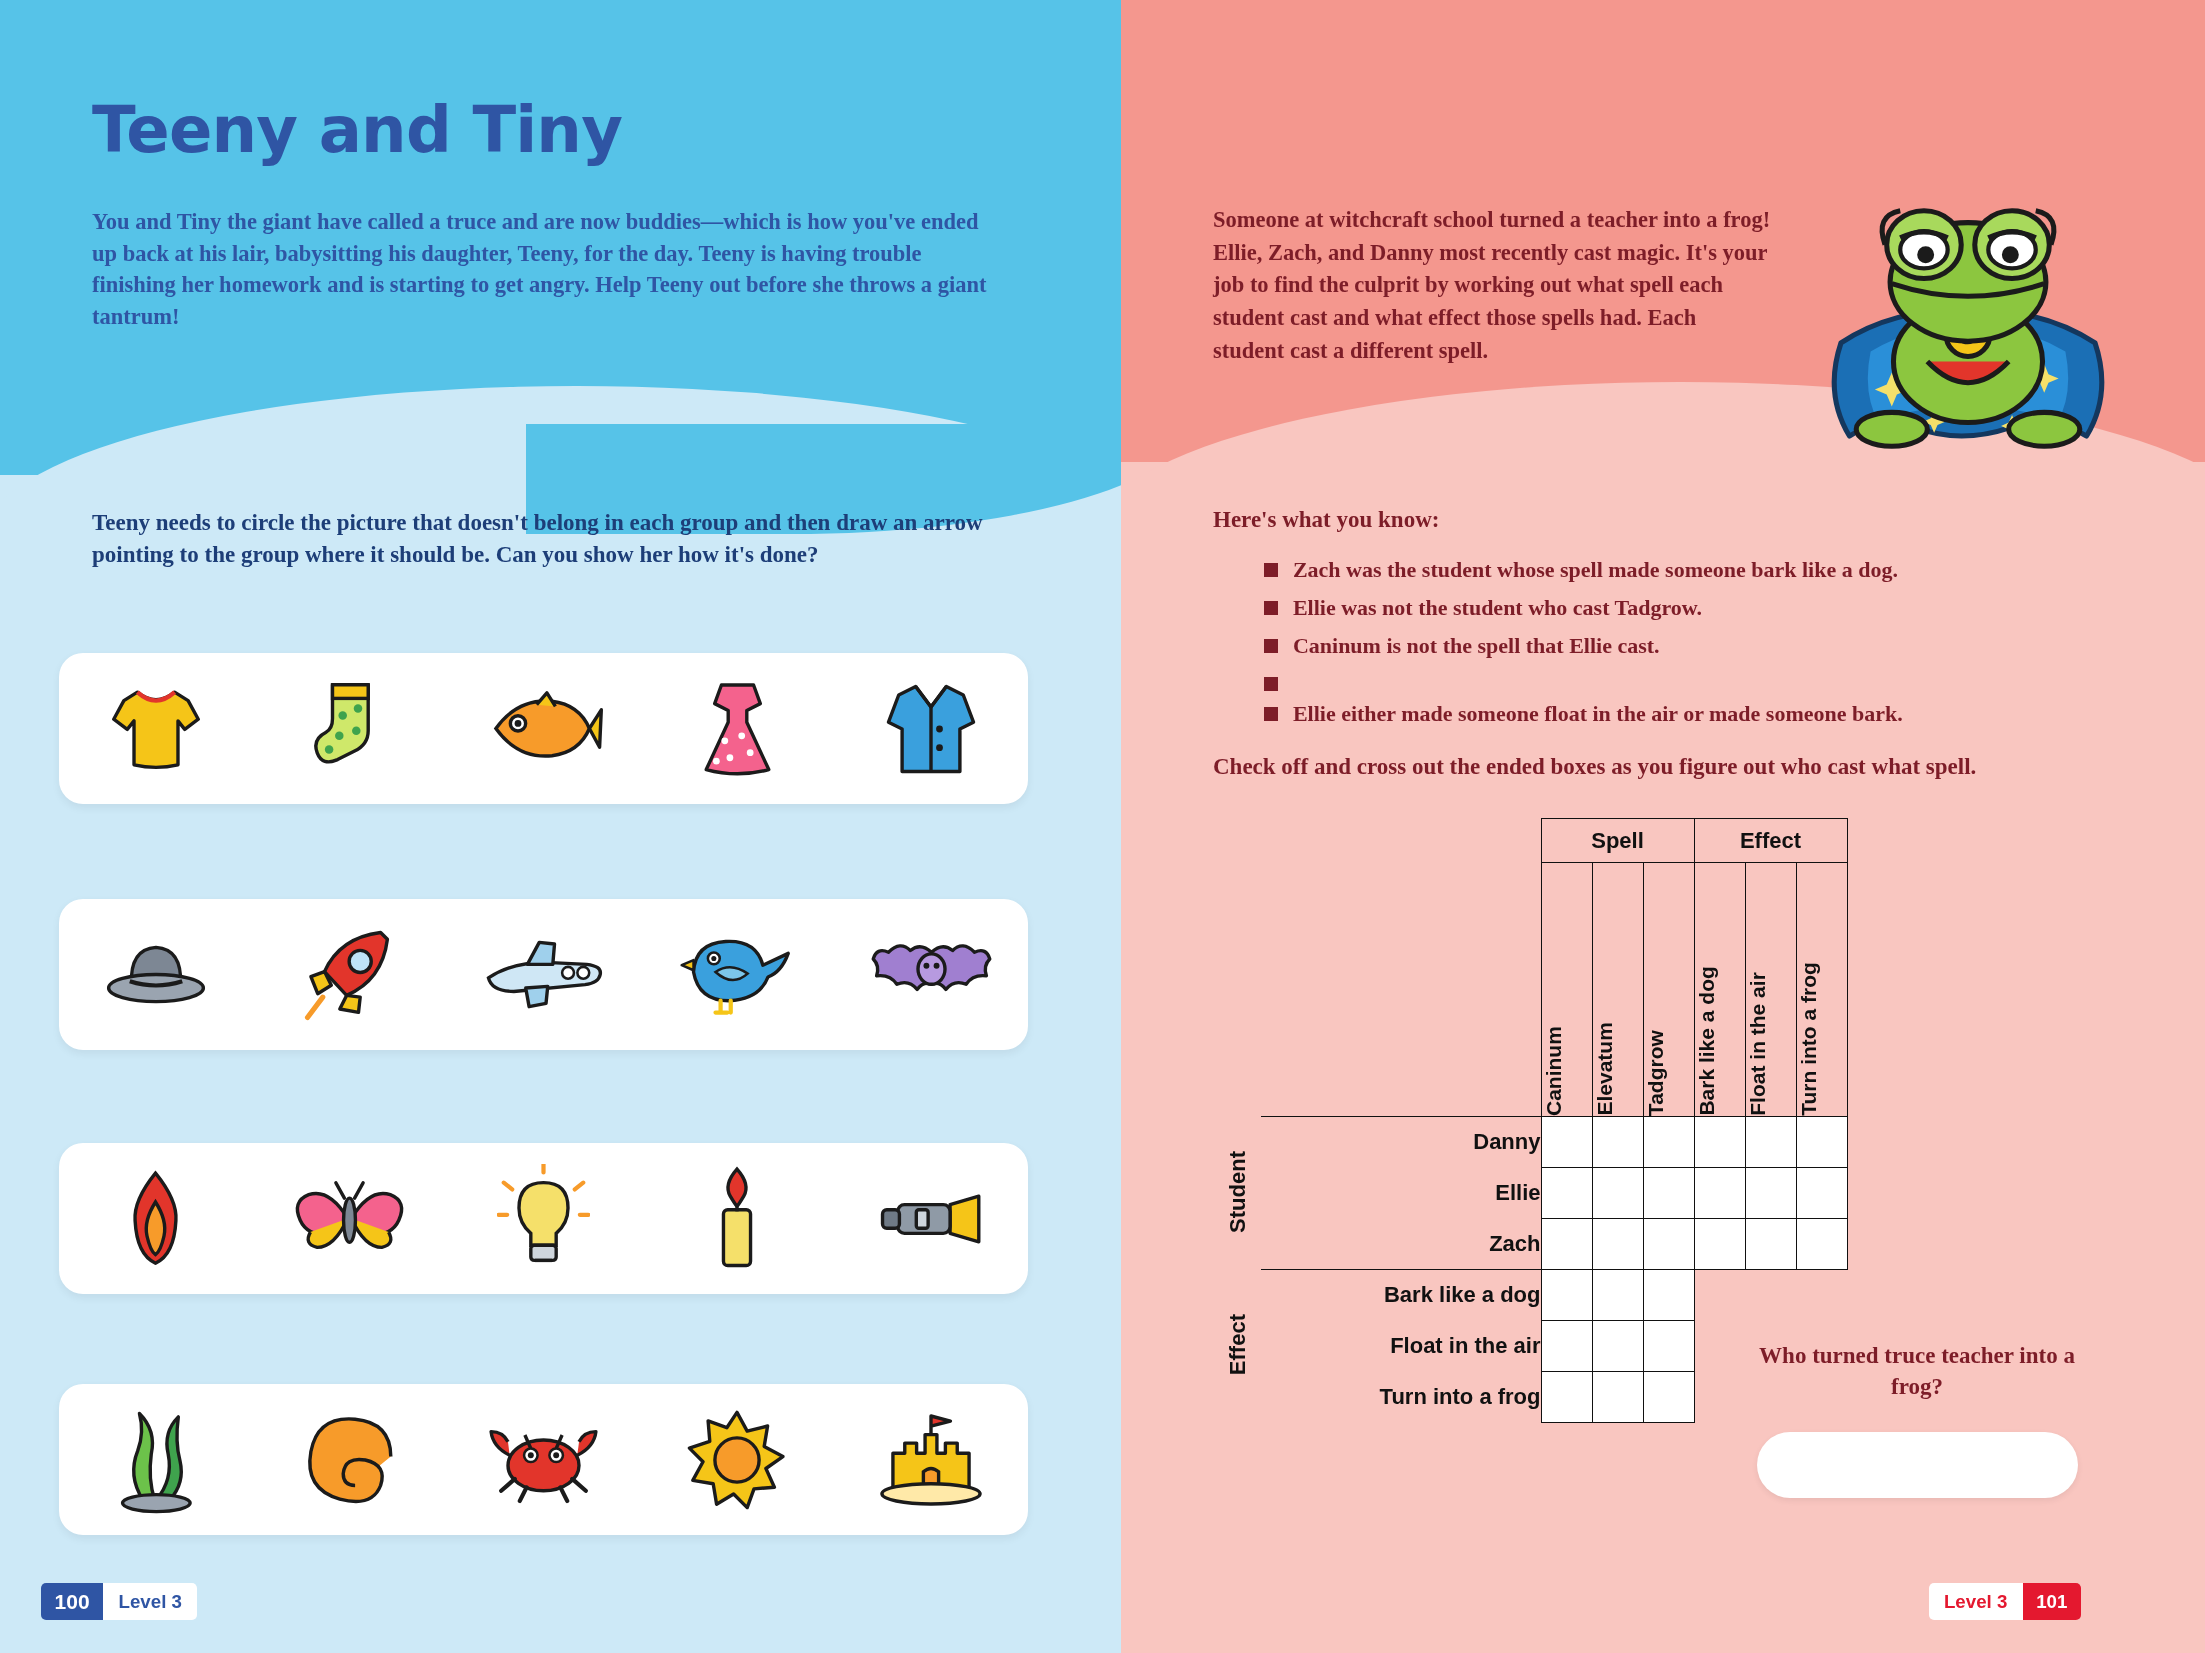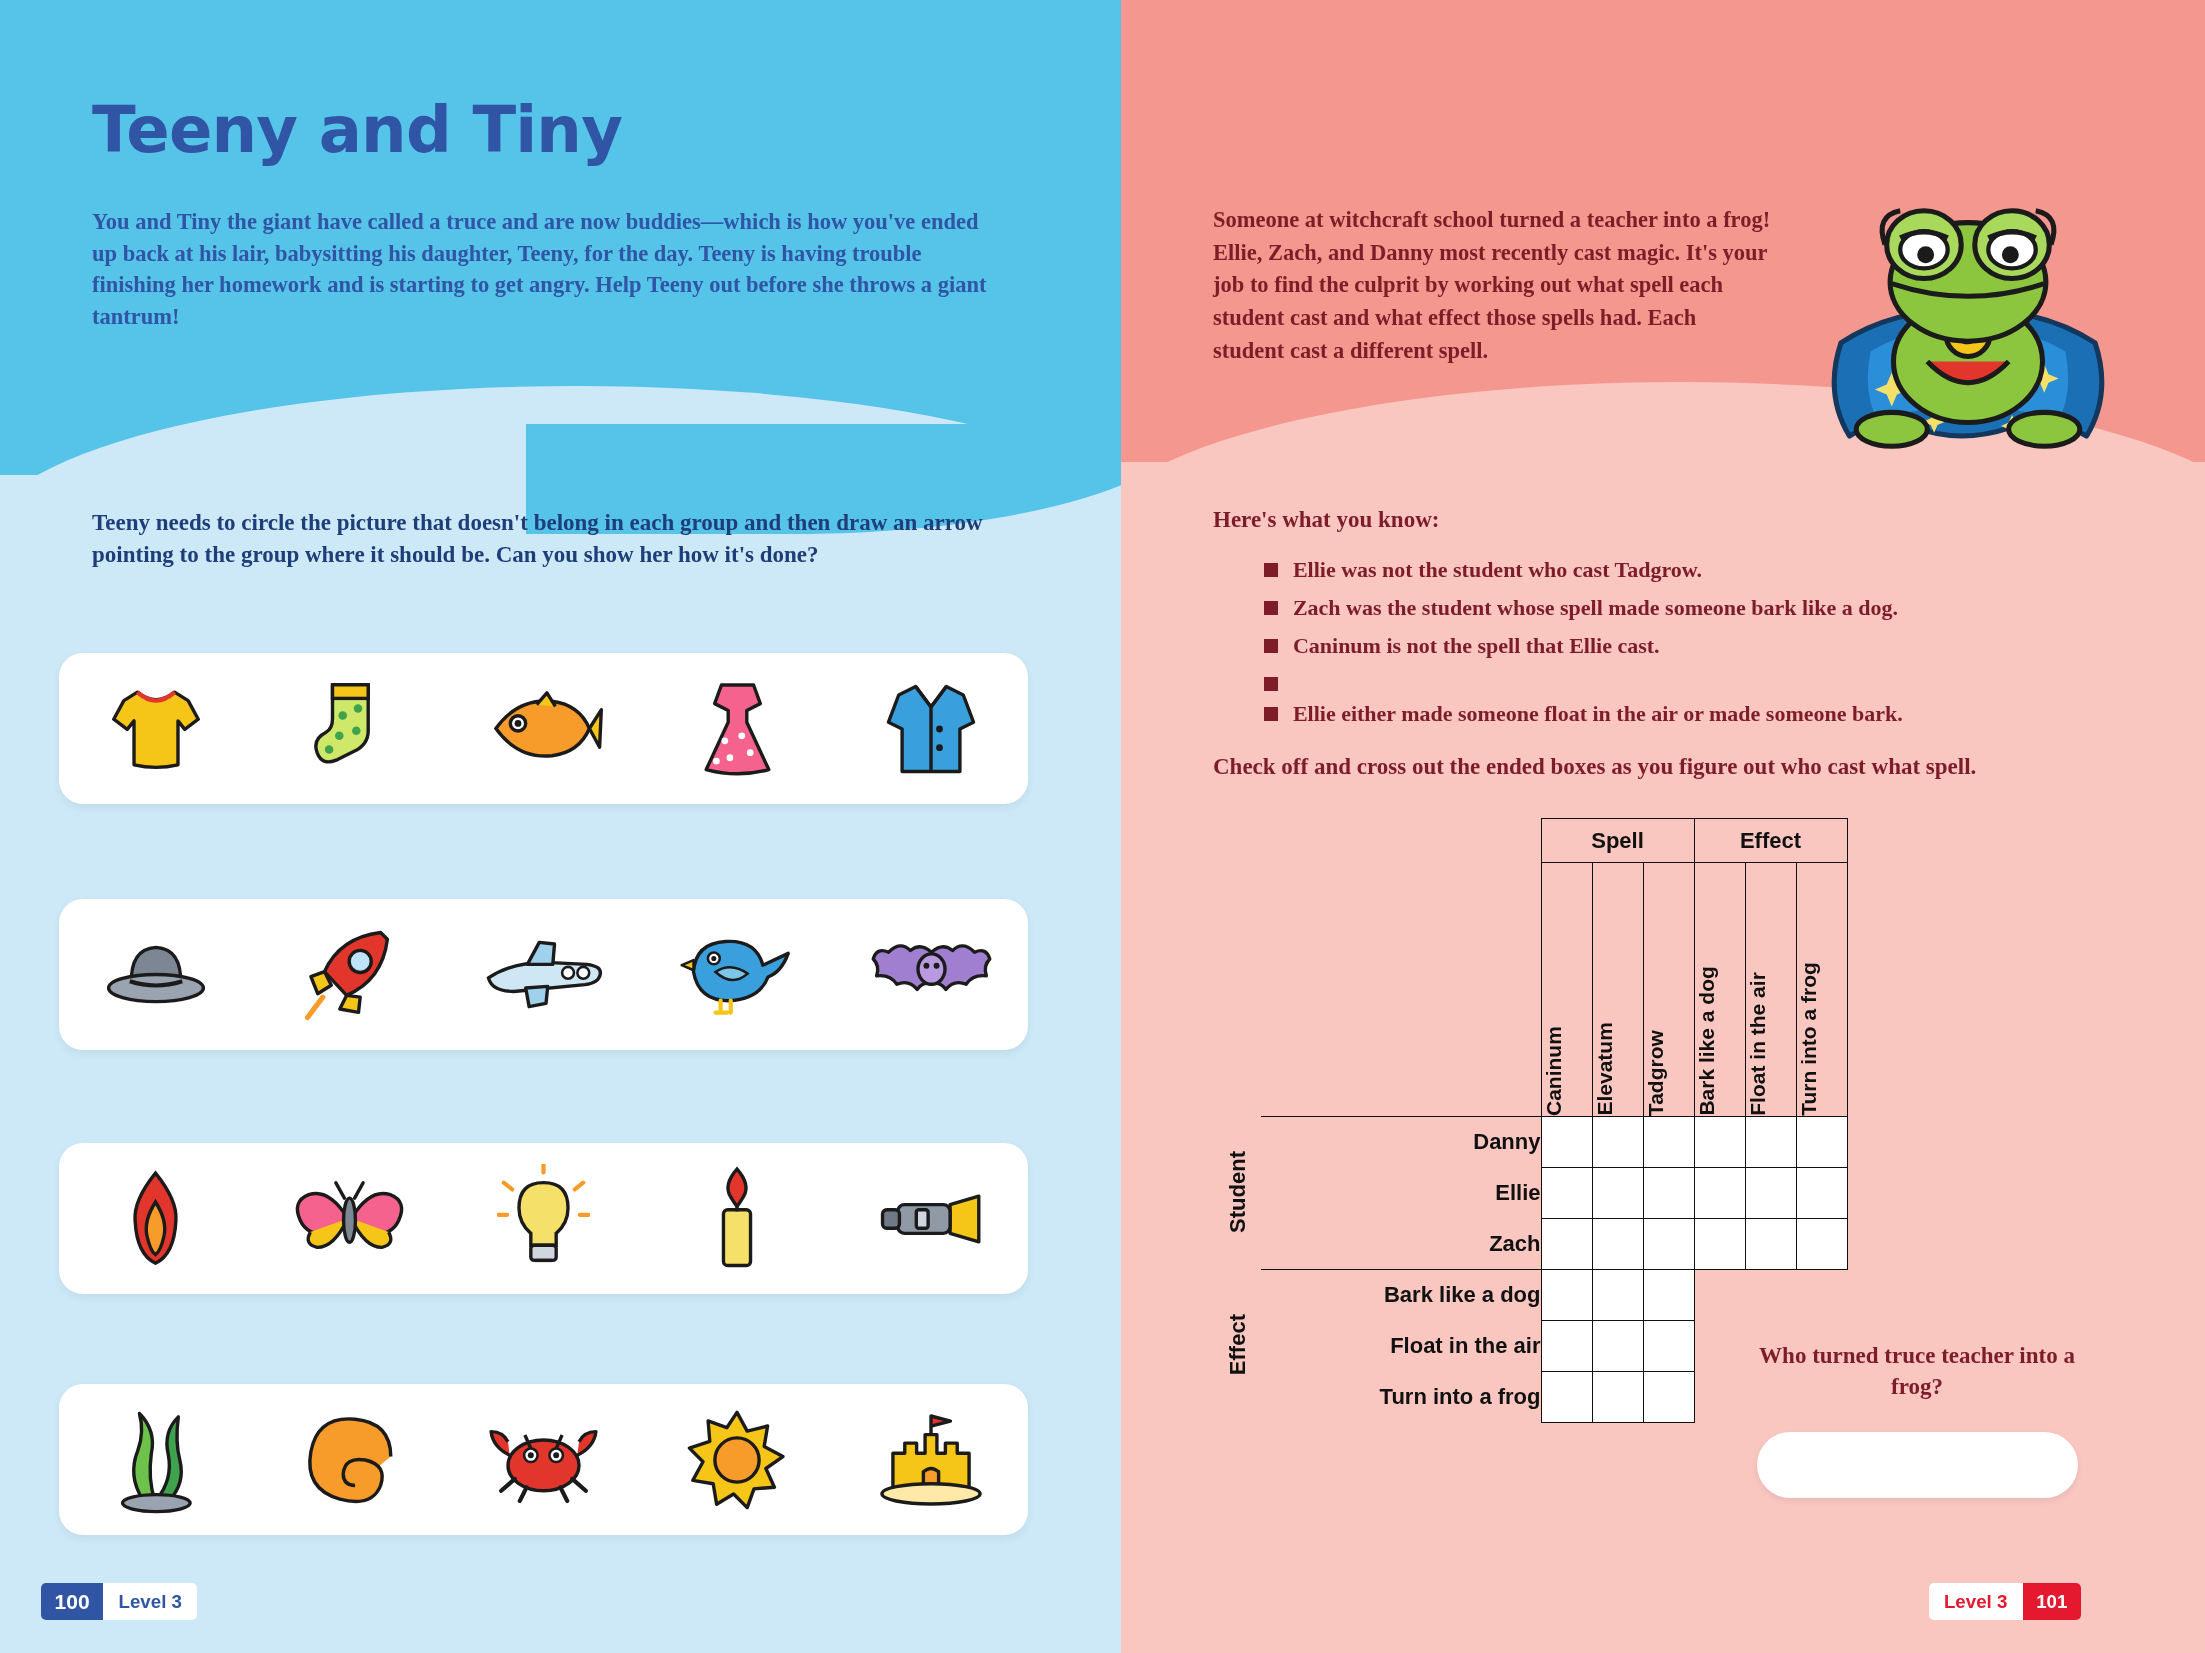--- a/index.html
+++ b/index.html
@@ -486,25 +486,25 @@
       <path d="M112 74 Q100 40 130 34" stroke="#1b1b1b" stroke-width="6" fill="none"></path>
       <path d="M308 74 Q320 40 290 34" stroke="#1b1b1b" stroke-width="6" fill="none"></path>
     </svg>
   </div>
 
   <p class="know-head">Here's what you know:</p>
 
   <div class="clues">
     <div class="clue">
       <span class="bullet"></span>
-      <span>Ellie was not the student who cast Tadgrow.</span>
+      <span>Zach was the student whose spell made someone bark like a dog.</span>
     </div>
     <div class="clue">
       <span class="bullet"></span>
-      <span>Zach was the student whose spell made someone bark like a dog.</span>
+      <span>Ellie was not the student who cast Tadgrow.</span>
     </div>
     <div class="clue">
       <span class="bullet"></span>
       <span>Caninum is not the spell that Ellie cast.</span>
     </div>
     <div class="clue">
       <span class="bullet"></span>
     </div>
     <div class="clue">
       <span class="bullet"></span>

